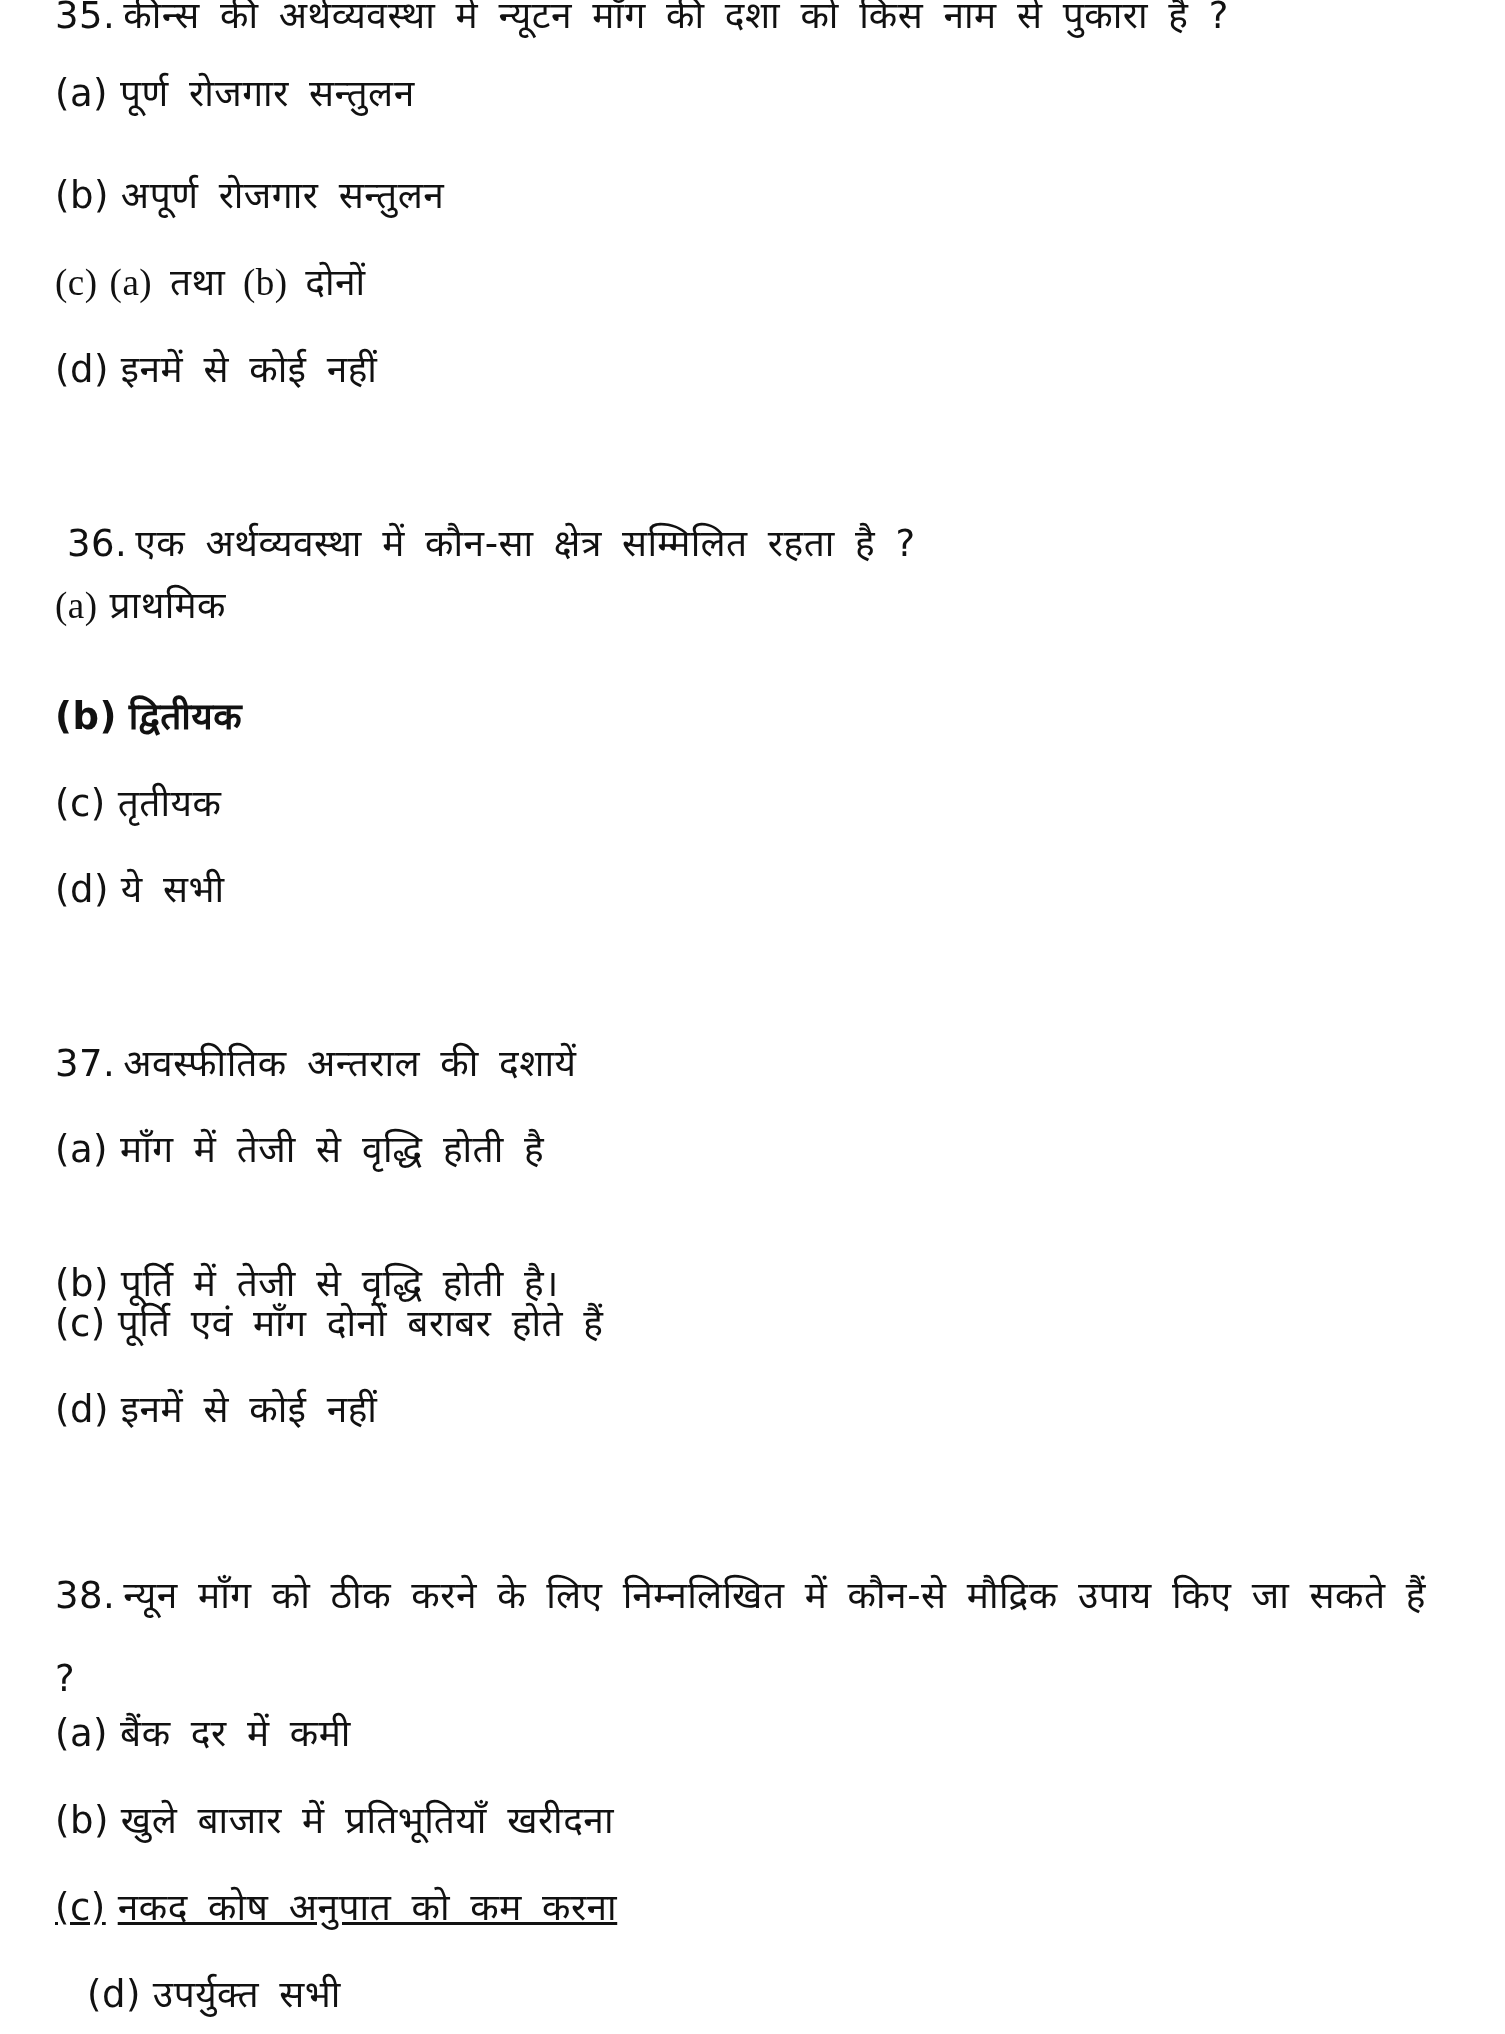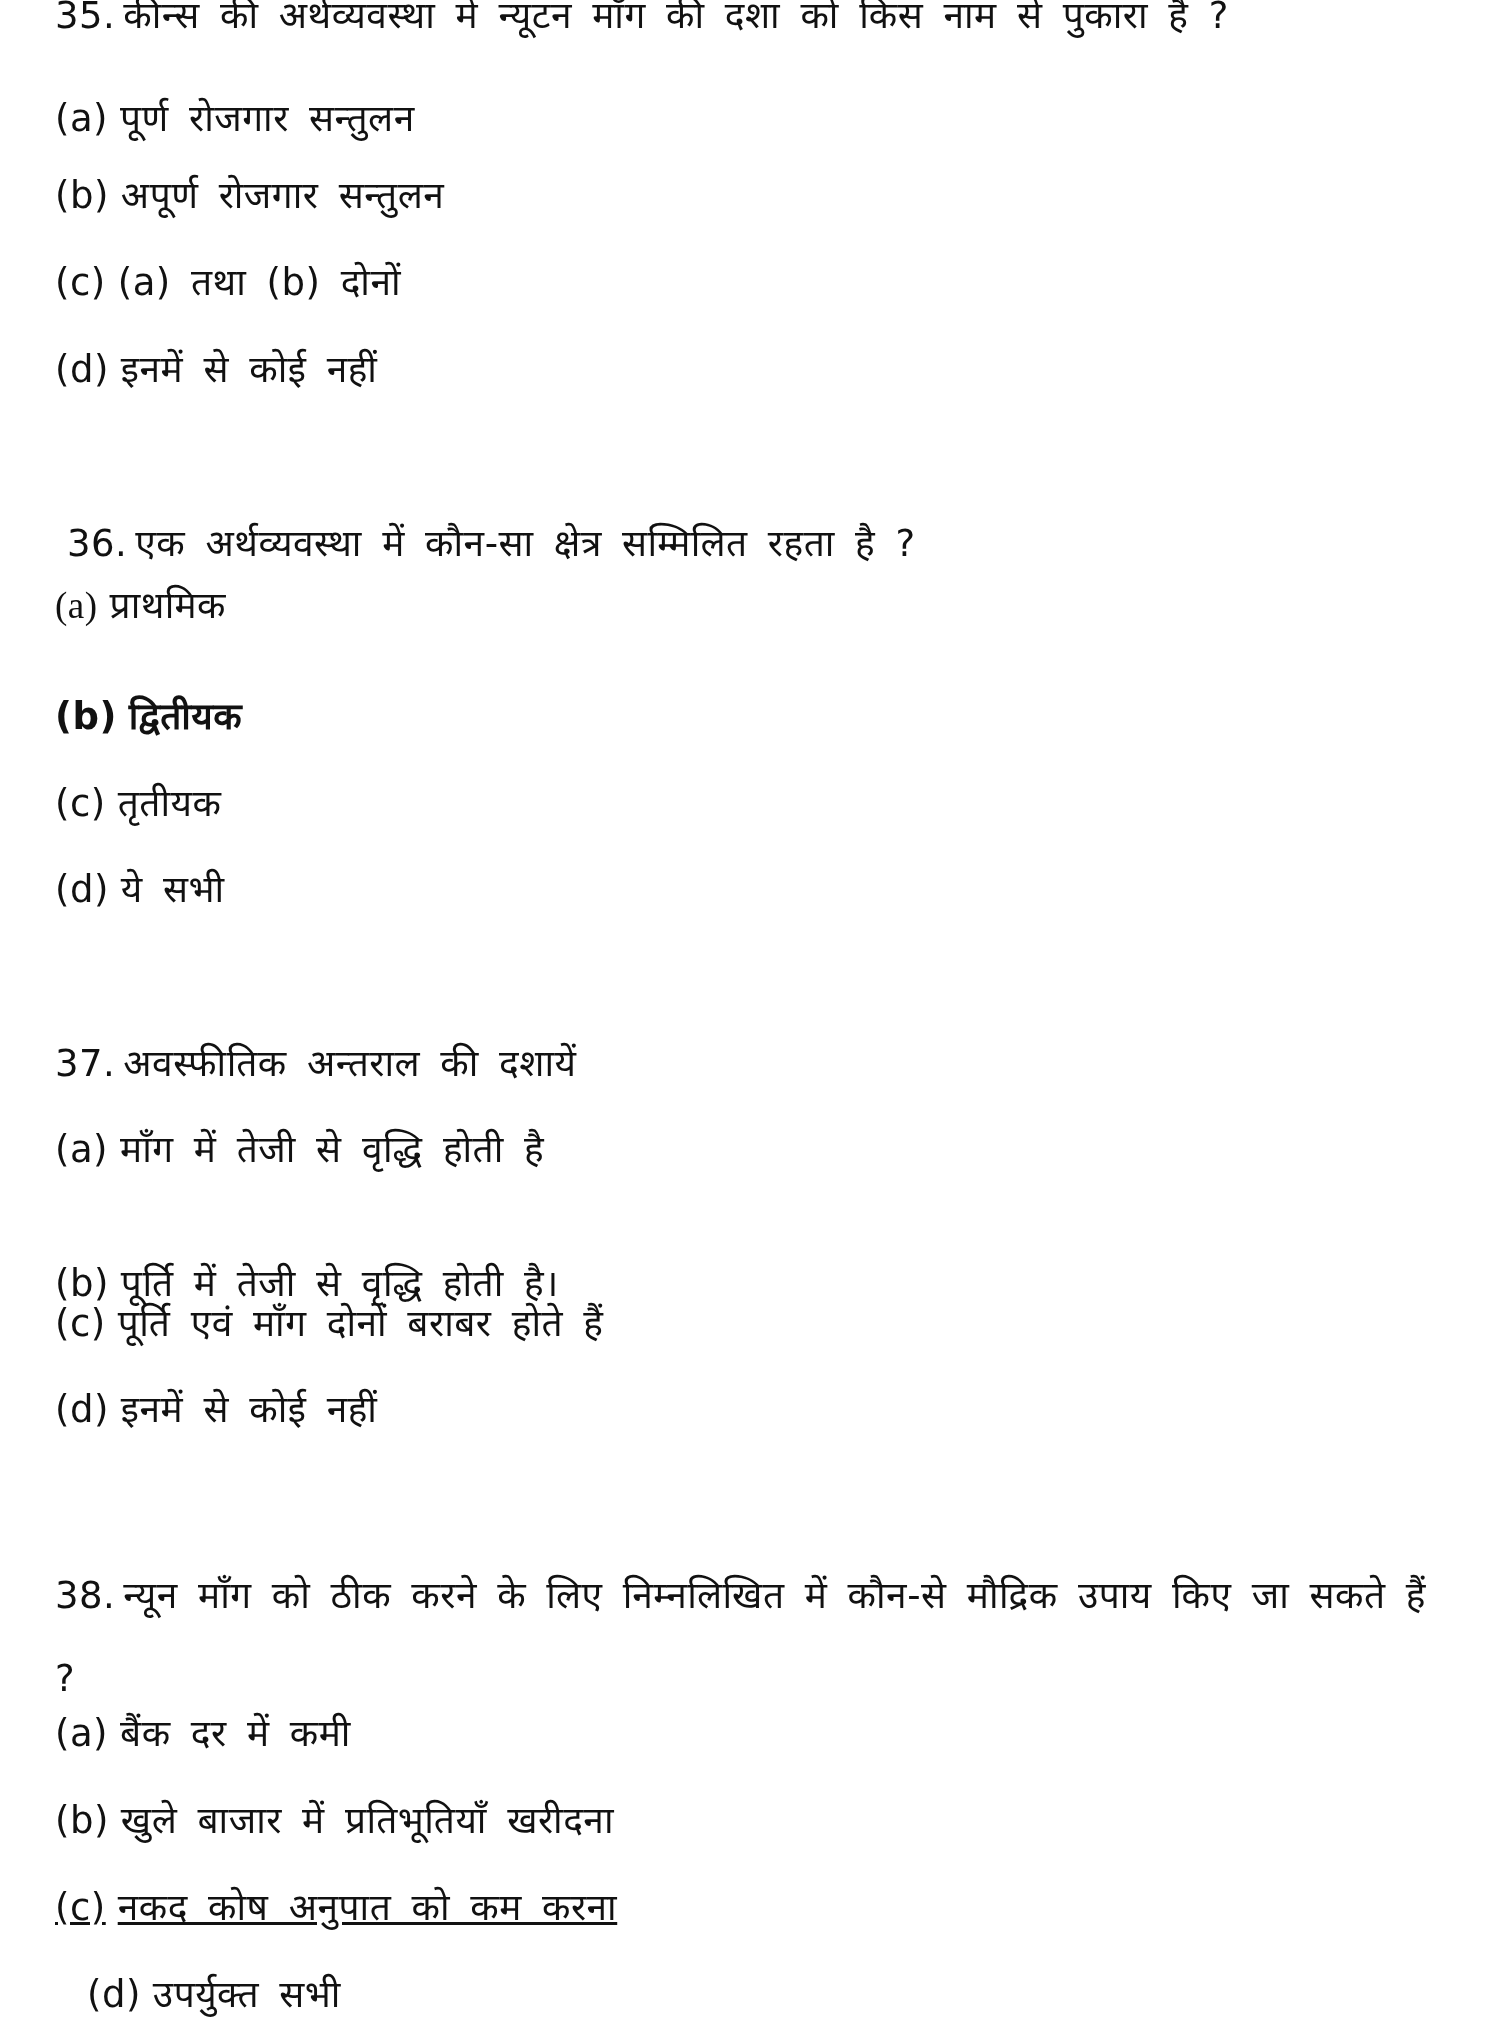--- a/index.html
+++ b/index.html
@@ -35,27 +35,27 @@
     .olabel {
       margin-right: 12px;
     }
   </style>
 </head>
 <body>
 
 <div class="line" style="top:-8px;">
   <span class="qnum">35.</span><span>कीन्स की अर्थव्यवस्था में न्यूटन माँग की दशा को किस नाम से पुकारा है ?</span>
 </div>
-<div class="line" style="top:95px;">
+<div class="line" style="top:70px;">
   <span class="olabel">(a)</span><span>पूर्ण रोजगार सन्तुलन</span>
 </div>
 <div class="line" style="top:172px;">
   <span class="olabel">(b)</span><span>अपूर्ण रोजगार सन्तुलन</span>
 </div>
-<div class="line" style="top:259px;">
+<div class="line" style="top:259px;font-family:Liberation Serif, serif;">
   <span class="olabel">(c)</span><span>(a) तथा (b) दोनों</span>
 </div>
 <div class="line" style="top:346px;">
   <span class="olabel">(d)</span><span>इनमें से कोई नहीं</span>
 </div>
 
 <div class="line" style="top:520px;margin-left:12px;">
   <span class="qnum">36.</span><span>एक अर्थव्यवस्था में कौन-सा क्षेत्र सम्मिलित रहता है ?</span>
 </div>
 <div class="line" style="top:582px;font-family:Liberation Serif, serif;">

